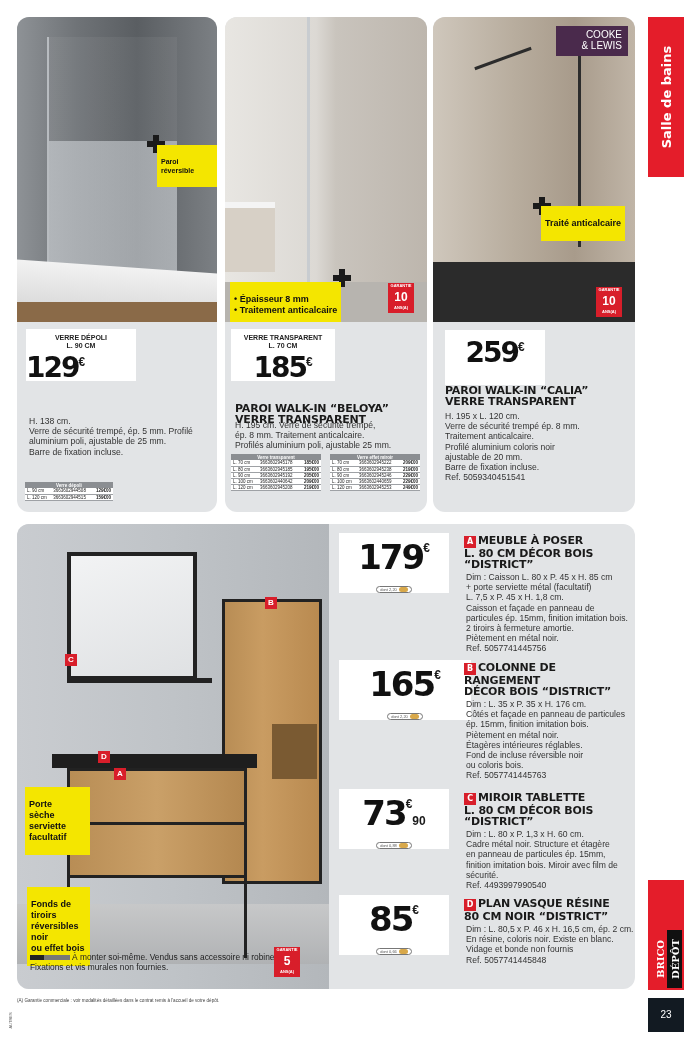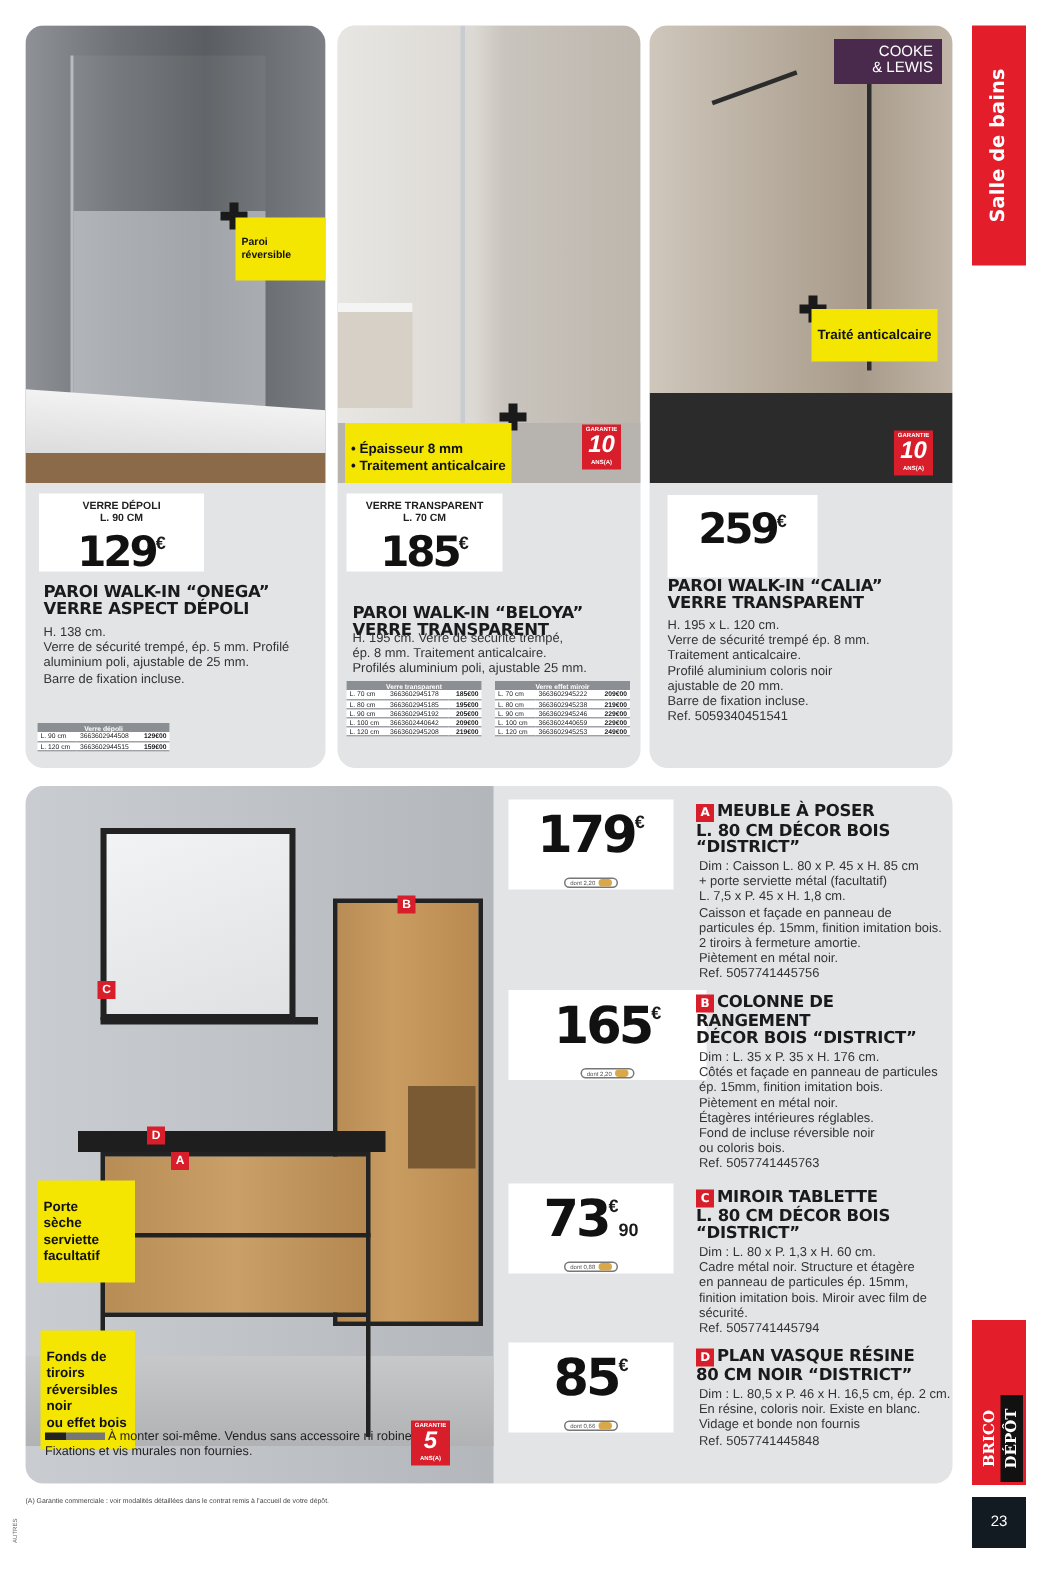--- a/index.html
+++ b/index.html
@@ -36,21 +36,21 @@
   .photo-district .floor { position: absolute; left: 0; top: 380px; width: 330px; height: 60px; background: linear-gradient(180deg, #c7c8c9, #b0b2b4); }
 
   .yellow-label { position: absolute; background: #f4e600; color: #111; font-weight: bold; font-size: 9px; line-height: 11px; padding: 12px 4px; font-family: Liberation Sans, sans-serif; }
   .plus { position: absolute; width: 18px; height: 18px; }
   .plus::before, .plus::after { content: ""; position: absolute; background: #1a1a1a; }
   .plus::before { left: 6px; top: 0; width: 6px; height: 18px; }
   .plus::after { left: 0; top: 6px; width: 18px; height: 6px; }
 
   .garantie { position: absolute; background: #d81e2a; color: #fff; text-align: center; width: 26px; height: 30px; font-weight: bold; }
   .garantie .g-top { font-size: 4px; line-height: 6px; display: block; }
-  .garantie .g-num { font-size: 16px; line-height: 16px; display: block; font-style: italic; }
+  .garantie .g-num { font-size: 12px; line-height: 16px; display: block; }
   .garantie .g-bot { font-size: 4px; line-height: 5px; display: block; }
 
   .letter-badge { position: absolute; width: 12px; height: 12px; background: #d81e2a; color: #fff; font-size: 8px; font-weight: bold; text-align: center; line-height: 12px; }
 
   .price-box { position: absolute; background: #ffffff; }
   .price-caption { font-size: 7px; font-weight: bold; text-align: center; line-height: 8px; color: #222; }
   .price-big { font-weight: bold; font-family: "DejaVu Sans", sans-serif; color: #111; letter-spacing: -2px; }
   .price-euro { font-size: 12px; vertical-align: top; font-weight: bold; position: relative; top: 4px; }
   .price-cents { font-size: 12px; font-weight: bold; }
 
@@ -88,27 +88,23 @@
   <div class="photo photo-onega" style="height:305px;">
     <div class="glass"></div>
     <div class="tray"></div>
     <div class="floor"></div>
     <div class="plus" style="left:130px; top:118px;"></div>
     <div class="yellow-label" style="left:140px; top:128px; font-size:7px; line-height:9px;">Paroi réversible</div>
   </div>
   <div class="price-box" style="left:9px; top:312px; width:110px; height:52px;">
     <div class="price-caption" style="margin-top:5px;">VERRE DÉPOLI</div>
     <div class="price-caption">L. 90 CM</div>
-    <div style="text-align:center; margin-top:1px;">
+    <div style="margin-top:1px;">
       <span class="price-big" style="font-size:28px;">129</span><span class="price-euro">€</span>
     </div>
-  </div>
-  <div class="prod-title" style="left:12px; top:372px; width:185px;">
-    <div>PAROI WALK-IN “ONEGA”</div>
-    <div>VERRE ASPECT DÉPOLI</div>
   </div>
   <div class="prod-desc" style="left:12px; top:399px; width:185px;">
     <div>H. 138 cm.</div>
     <div>Verre de sécurité trempé, ép. 5 mm. Profilé</div>
     <div>aluminium poli, ajustable de 25 mm.</div>
     <div>Barre de fixation incluse.</div>
   </div>
   <table class="mini-table" style="left:8px; top:465px; width:88px;">
     <tbody>
         <tr>
@@ -347,21 +343,21 @@
     <div><span class="letter-badge" style="position:relative; display:inline-block; margin-right:2px;">C</span><span>MIROIR TABLETTE</span></div>
     <div>L. 80 CM DÉCOR BOIS</div>
     <div>“DISTRICT”</div>
   </div>
   <div class="prod-desc" style="left:449px; top:305px; width:170px;">
     <div>Dim : L. 80 x P. 1,3 x H. 60 cm.</div>
     <div>Cadre métal noir. Structure et étagère</div>
     <div>en panneau de particules ép. 15mm,</div>
     <div>finition imitation bois. Miroir avec film de</div>
     <div>sécurité.</div>
-    <div>Ref. 5057741445794</div>
+    <div>Ref. 4493997990540</div>
   </div>
 
   <div class="price-box" style="left:322px; top:371px; width:110px; height:60px;">
     <div style="text-align:center; margin-top:4px;">
       <span class="price-big" style="font-size:34px;">85</span><span class="price-euro">€</span>
     </div>
     <div style="text-align:center;"><span class="ecopart"><span>dont 0,66</span><span class="ep-icon"></span></span></div>
   </div>
   <div class="prod-title" style="left:447px; top:374px; width:175px;">
     <div><span class="letter-badge" style="position:relative; display:inline-block; margin-right:2px;">D</span><span>PLAN VASQUE RÉSINE</span></div>

